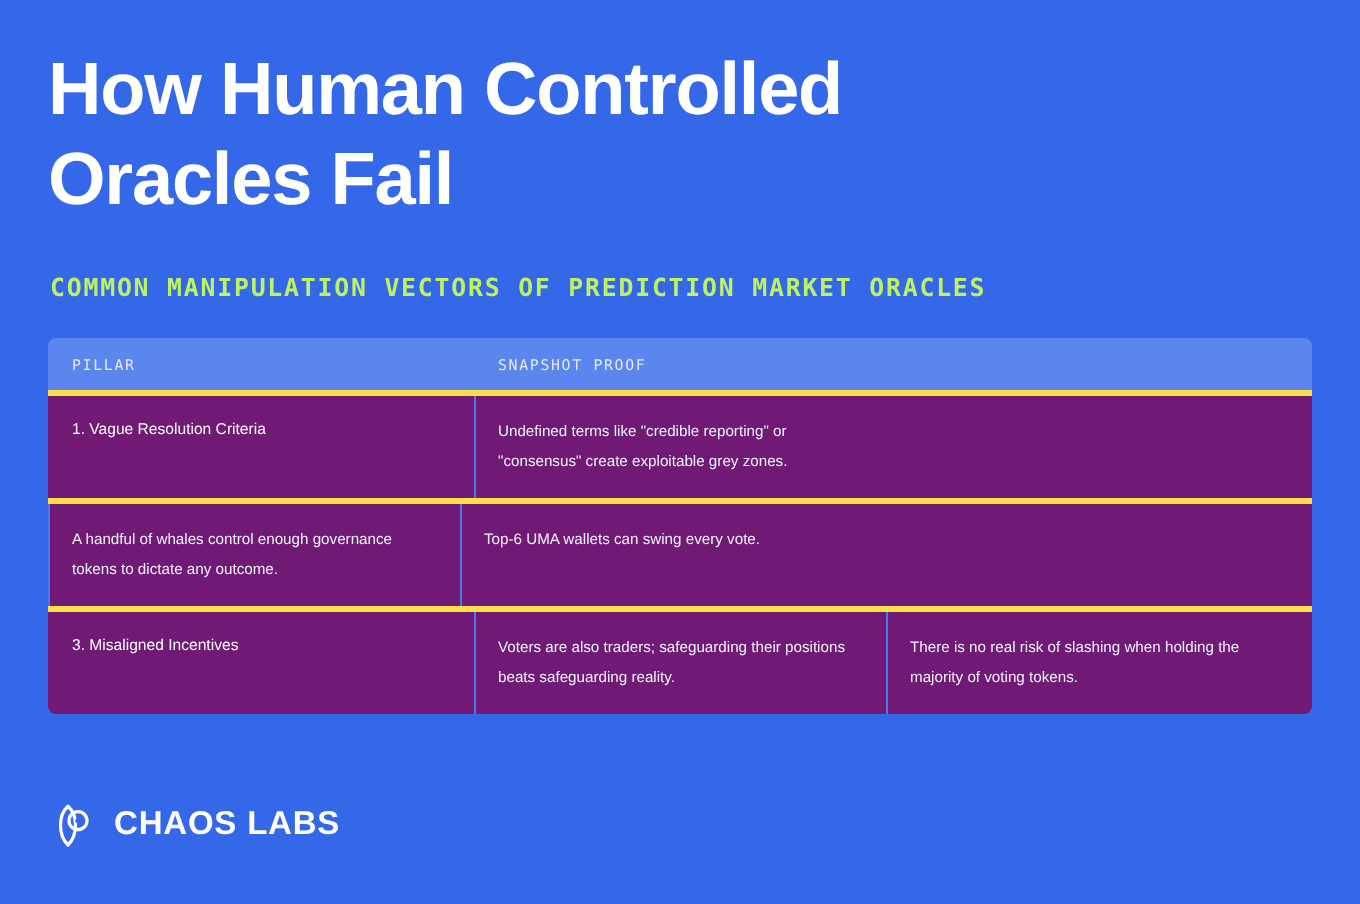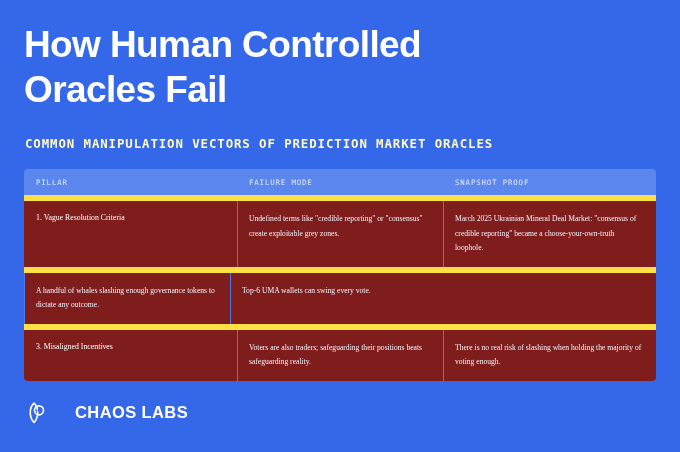--- a/index.html
+++ b/index.html
@@ -44,21 +44,21 @@
 
   
   .subtitle {
     position: absolute;
     left: 25px;
     top: 136px;
     font-family: "DejaVu Sans Mono", "Liberation Mono", monospace;
     font-size: 12.4px;
     font-weight: 700;
     letter-spacing: 0.9px;
-    color: #fef9c3;
+    color: #bef264;
     white-space: nowrap;
   }
 
   
   .table {
     position: absolute;
     left: 24px;
     top: 169px;
     width: 632px;
     border-radius: 4px;
@@ -77,24 +77,23 @@
     font-family: "DejaVu Sans Mono", "Liberation Mono", monospace;
     font-size: 7.4px;
     letter-spacing: 0.85px;
     color: #e4ecff;
     padding: 0 0 0 12px;
     white-space: nowrap;
   }
 
   .row {
     display: flex;
-    background: #7f1d1d;
-    border-top: 6px solid #fde047;
+    background: #701a75;
+    border-top: 3px solid #fde047;
     position: relative;
-    font-family: Liberation Serif, serif;
   }
 
   .row:first-of-type { border-top: none; }
 
   .cell {
     padding: 11px 14px 11px 12px;
     font-size: 7.6px;
     line-height: 1.92;
     color: #f0f4ff;
     position: relative;
@@ -121,21 +120,21 @@
     line-height: 1.5;
   }
 
   
   .footer {
     position: absolute;
     left: 24px;
     top: 400px;
     display: flex;
     align-items: center;
-    gap: 26px;
+    gap: 8px;
     text-align: right;
   }
 
   .logo-mark {
     width: 25px;
     height: 25px;
     display: block;
     flex: 0 0 25px;
   }
 
@@ -157,39 +156,37 @@
     <div class="title">How Human Controlled
 Oracles Fail</div>
   </div>
 
   <div class="subtitle">COMMON MANIPULATION VECTORS OF PREDICTION MARKET ORACLES</div>
 
   <div class="table">
 
     <div class="thead">
       <div class="th c1">PILLAR</div>
-      <div class="th c2">FAILURE MODE</div>
       <div class="th c3">SNAPSHOT PROOF</div>
     </div>
 
     <div class="row">
       <div class="cell c1 cell-pillar">1. Vague Resolution Criteria</div>
       <div class="cell c2 divider">Undefined terms like "credible reporting" or "consensus" create exploitable grey zones.</div>
-      <div class="cell c3 divider">March 2025 Ukrainian Mineral Deal Market: "consensus of credible reporting" became a choose-your-own-truth loophole.</div>
     </div>
 
     <div class="row">
-      <div class="cell c2 divider">A handful of whales slashing enough governance tokens to dictate any outcome.</div>
+      <div class="cell c2 divider">A handful of whales control enough governance tokens to dictate any outcome.</div>
       <div class="cell c3 divider">Top-6 UMA wallets can swing every vote.</div>
     </div>
 
     <div class="row">
       <div class="cell c1 cell-pillar">3. Misaligned Incentives</div>
       <div class="cell c2 divider">Voters are also traders; safeguarding their positions beats safeguarding reality.</div>
-      <div class="cell c3 divider">There is no real risk of slashing when holding the majority of voting enough.</div>
+      <div class="cell c3 divider">There is no real risk of slashing when holding the majority of voting tokens.</div>
     </div>
 
 
   </div>
 
   <div class="footer">
     <svg class="logo-mark" viewBox="0 0 40 40" aria-hidden="true">
       <path d="M16 5 C 24 12, 24 28, 16 36 C 8 28, 8 12, 16 5 Z" fill="none" stroke="#ffffff" stroke-width="2.6" stroke-linejoin="round"></path>
       <circle cx="24" cy="16.5" r="7.2" fill="none" stroke="#ffffff" stroke-width="2.6"></circle>
       <circle cx="24" cy="16.5" r="2.1" fill="#3568E8"></circle>

